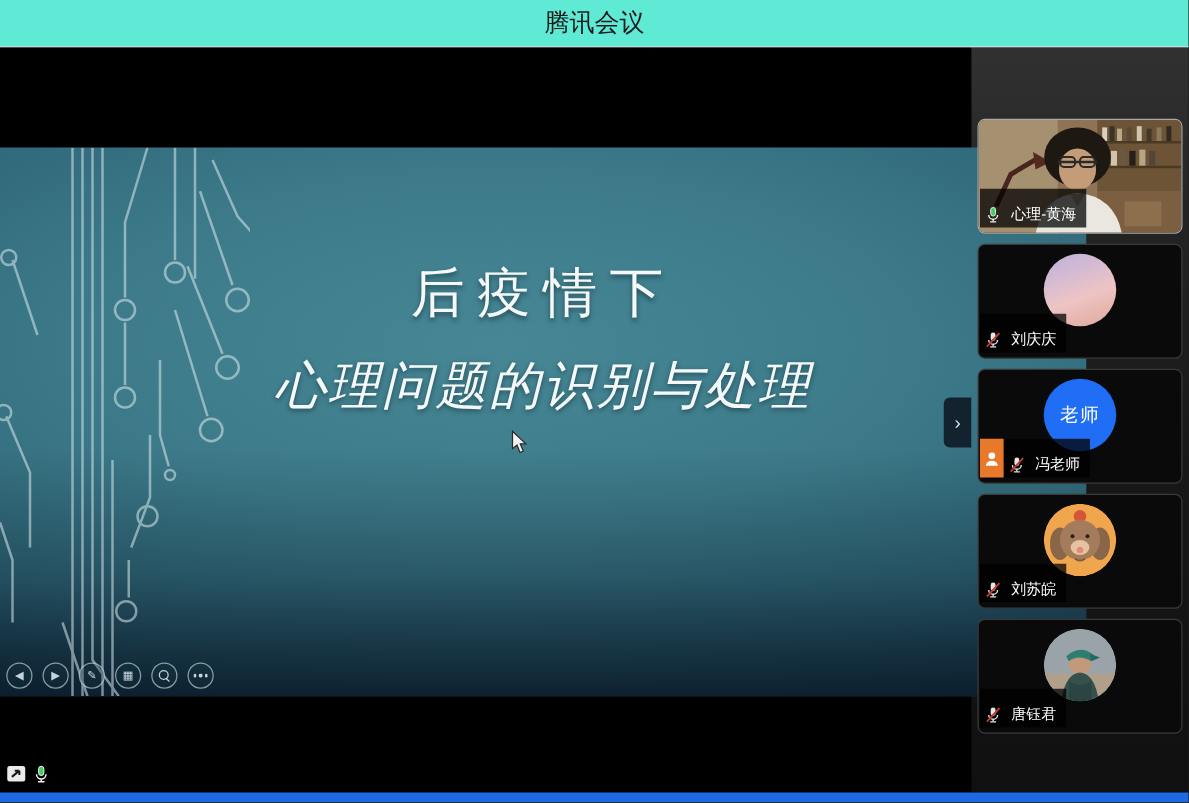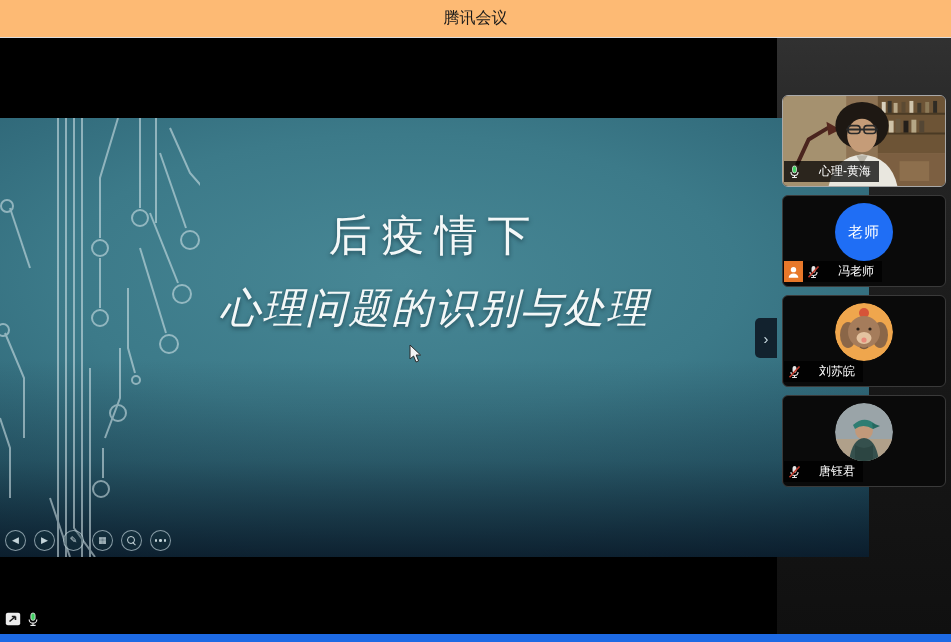--- a/index.html
+++ b/index.html
@@ -4,23 +4,23 @@
 <style>
   * { margin:0; padding:0; box-sizing:border-box; }
   html,body { background:#444; }
   .app {
     position:relative; width:951px; height:642px; overflow:hidden;
     background:#000; font-family:"Liberation Sans", sans-serif;
   }
   
   .top-bar {
     position:absolute; top:0; left:0; width:951px; height:38px;
-    background:#fdba74; border-bottom:1px solid #dcdcdc;
+    background:#5eead4; border-bottom:1px solid #dcdcdc;
     display:flex; align-items:center; justify-content:center;
-    font-size:16px; color:#1a1a1a;
+    font-size:20px; color:#1a1a1a;
   }
   
   .main { position:absolute; top:38px; left:0; width:951px; height:596px; display:flex; }
   .content { position:relative; width:777px; height:596px; background:#000; }
 
   
   .slide {
     position:absolute; top:80px; left:0; width:869px; height:439px; overflow:hidden;
     background:
       linear-gradient(to bottom, rgba(0,0,0,0) 55%, rgba(4,14,28,0.25) 78%, rgba(3,10,24,0.72) 100%),
@@ -90,22 +90,22 @@
   .avatar {
     position:absolute; left:50%; top:7px; transform:translateX(-50%);
     width:58px; height:58px; border-radius:50%; overflow:hidden;
   }
   .avatar.clouds { background:linear-gradient(160deg,#bfb0da 0%, #d6bcd2 32%, #eec4c4 58%, #e5b4ab 82%, #d9a9b4 100%); }
   .avatar.blue  { background:#1f6ef5; display:flex; align-items:center; justify-content:center;
                   color:#fff; font-size:15px; letter-spacing:1px;text-align:center; }
   .name-row { position:absolute; left:1px; bottom:4px; display:flex; align-items:stretch; }
   .host-badge { width:19px; background:#e8782a; display:flex; align-items:center; justify-content:center; }
   .name-tag {
-    display:flex; align-items:center; gap:18px;
-    background:rgba(0,0,0,.74); padding:2px 8px 2px 4px;
+    display:flex; align-items:center; gap:8px;
+    background:rgba(0,0,0,.74); padding:12px 8px 2px 4px;
     color:#fff; font-size:12px; white-space:nowrap;
   }
   
   .blue-strip { position:absolute; left:0; bottom:0; width:951px; height:8px; }
 </style>
 </head>
 <body>
 
 <div class="app">
 
@@ -249,20 +249,35 @@
               <rect x="4.9" y="1" width="4.2" height="7.4" rx="2.1" fill="#3fd060" stroke="#f0f0f0" stroke-width="0.8"></rect>
               <path d="M3.2 7.4 a3.8 3.8 0 0 0 7.6 0" stroke="#f0f0f0" stroke-width="1.2" fill="none"></path>
               <line x1="7" y1="11.4" x2="7" y2="13" stroke="#f0f0f0" stroke-width="1.2"></line>
               <line x1="4.4" y1="13.4" x2="9.6" y2="13.4" stroke="#f0f0f0" stroke-width="1.2"></line>
             </svg>
             <span>心理-黄海</span>
           </div>
         </div>
       </div>
 
+      <div class="tile">
+        <div class="avatar clouds"></div>
+        <div class="name-row">
+          <div class="name-tag">
+            <svg width="13" height="14" viewBox="0 0 14 15">
+              <rect x="4.9" y="1" width="4.2" height="7.4" rx="2.1" fill="#e6e6e6"></rect>
+              <path d="M3.2 7.4 a3.8 3.8 0 0 0 7.6 0" stroke="#e6e6e6" stroke-width="1.2" fill="none"></path>
+              <line x1="7" y1="11.4" x2="7" y2="13" stroke="#e6e6e6" stroke-width="1.2"></line>
+              <line x1="4.4" y1="13.4" x2="9.6" y2="13.4" stroke="#e6e6e6" stroke-width="1.2"></line>
+              <line x1="1.6" y1="13.2" x2="12.4" y2="1.6" stroke="#c0392b" stroke-width="1.7"></line>
+            </svg>
+            <span>刘庆庆</span>
+          </div>
+        </div>
+      </div>
 
       <div class="tile">
         <div class="avatar blue" style="background: rgb(31, 110, 245);">
           <span>老师</span>
         </div>
         <div class="name-row">
           <div class="host-badge" style="background: rgb(232, 120, 42);">
             <svg width="13" height="14" viewBox="0 0 14 15">
               <circle cx="7" cy="5" r="2.9" fill="#fff"></circle>
               <path d="M1.8 13.6 a5.2 4.4 0 0 1 10.4 0 Z" fill="#fff"></path>

